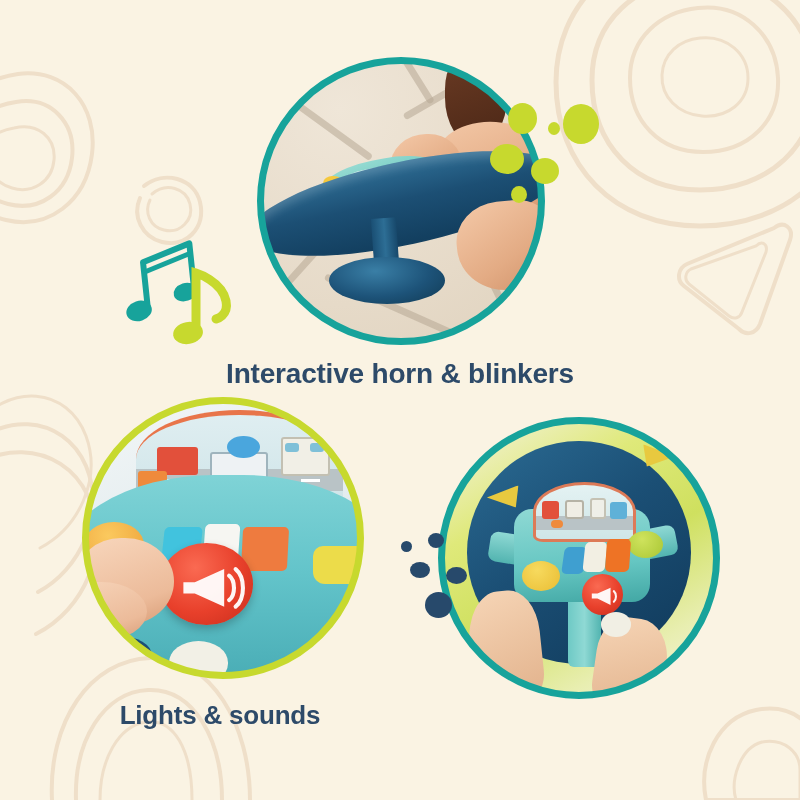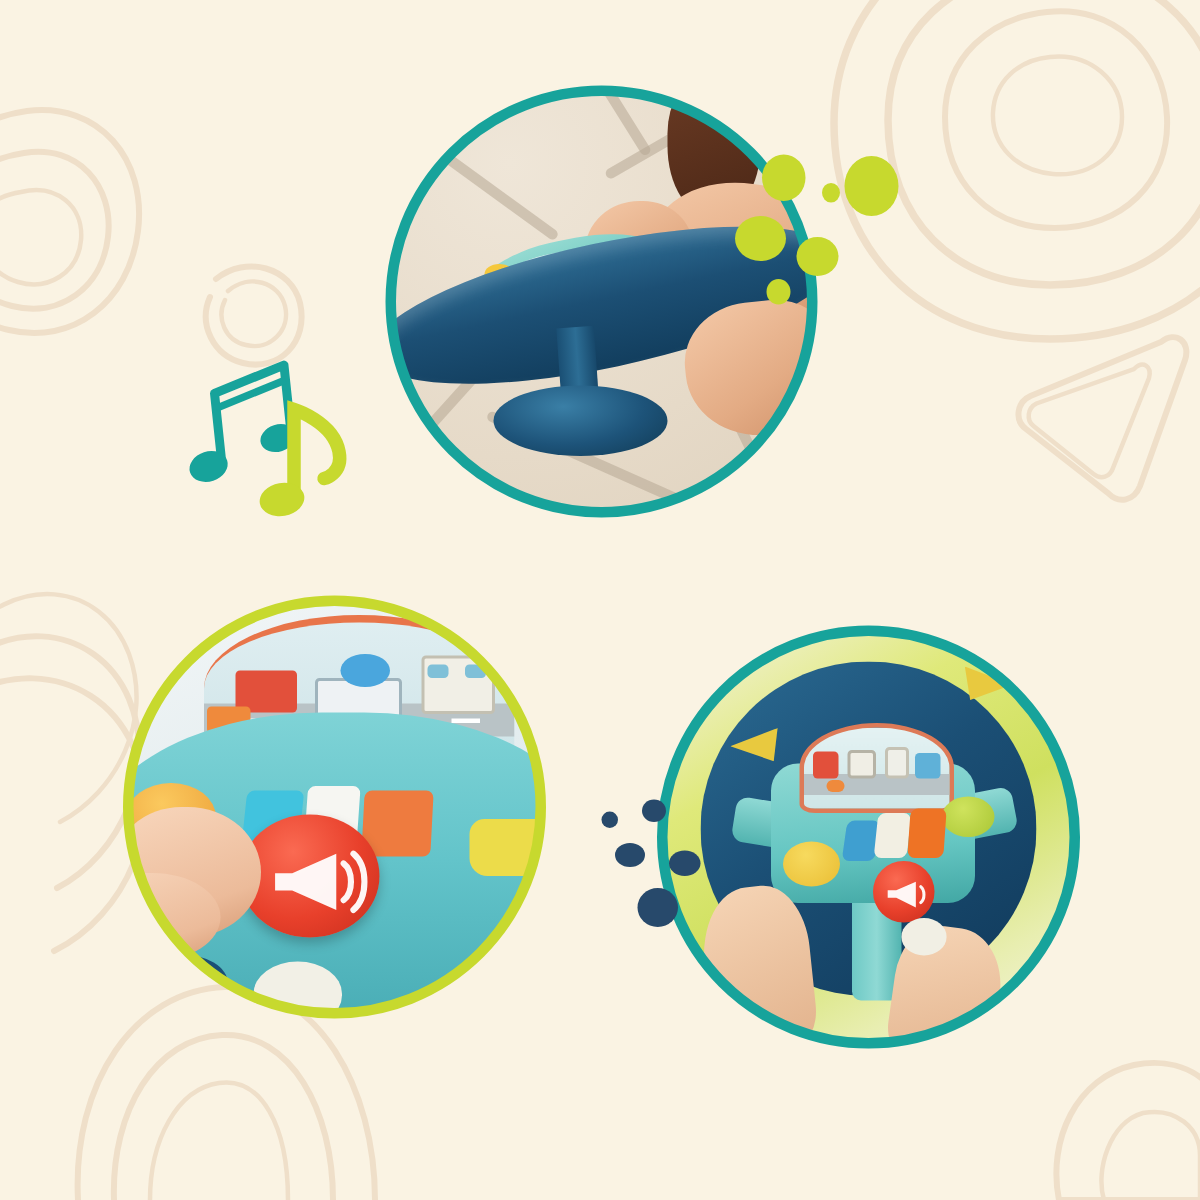--- a/index.html
+++ b/index.html
@@ -315,20 +315,21 @@
   </div>
   <div class="panel-ring" style="left:257px; top:57px; width:288px; height:288px; border:7px solid #17a39b;"></div>
 
   <div class="dot" style="left:508px; top:103px; width:29px; height:31px; background:#c7d92e;"></div>
   <div class="dot" style="left:563px; top:104px; width:36px; height:40px; background:#c7d92e;"></div>
   <div class="dot" style="left:490px; top:144px; width:34px; height:30px; background:#c7d92e;"></div>
   <div class="dot" style="left:531px; top:158px; width:28px; height:26px; background:#c7d92e;"></div>
   <div class="dot" style="left:511px; top:186px; width:16px; height:17px; background:#c7d92e;"></div>
   <div class="dot" style="left:548px; top:122px; width:12px; height:13px; background:#c7d92e;"></div>
 
+  <div class="caption" style="left:0; top:358px; width:800px; text-align:center; font-size:28px;">Interactive horn &amp; blinkers</div>
 
   <div class="panel" style="left:87px; top:402px; width:272px; height:272px;">
     <div class="photo">
       <div class="photo-inner">
         <div class="p2-bg"></div>
 
         <div class="p2-screen">
           <div class="p2-road"></div>
           <div class="p2-dash" style="left:8%; width:9%;"></div>
           <div class="p2-dash" style="left:26%; width:9%;"></div>
@@ -374,20 +375,21 @@
 
         <div style="position:absolute; left:30%; top:88%; width:22%; height:16%;
                     background:#f2f0e6; border-radius:50%;"></div>
         <div style="position:absolute; left:-6%; top:86%; width:30%; height:18%;
                     background:#1b4f75; border-radius:40%;"></div>
       </div>
     </div>
   </div>
   <div class="panel-ring" style="left:82px; top:397px; width:282px; height:282px; border:7px solid #c7d92e;"></div>
 
+  <div class="caption" style="left:0; top:700px; width:440px; text-align:center; font-size:26px;">Lights &amp; sounds</div>
 
   <div class="panel" style="left:443px; top:422px; width:272px; height:272px;">
     <div class="photo">
       <div class="photo-inner">
         <div class="p3-bg"></div>
 
         <div class="p3-rim"></div>
 
         <div class="p3-paddle" style="left:16%; top:24%; width:12%; height:8%; clip-path:polygon(0 40%,100% 0,85% 100%); transform:rotate(-6deg);"></div>
         <div class="p3-paddle" style="left:73%; top:9%; width:12%; height:8%; clip-path:polygon(100% 40%,0 0,18% 100%); transform:rotate(6deg);"></div>

